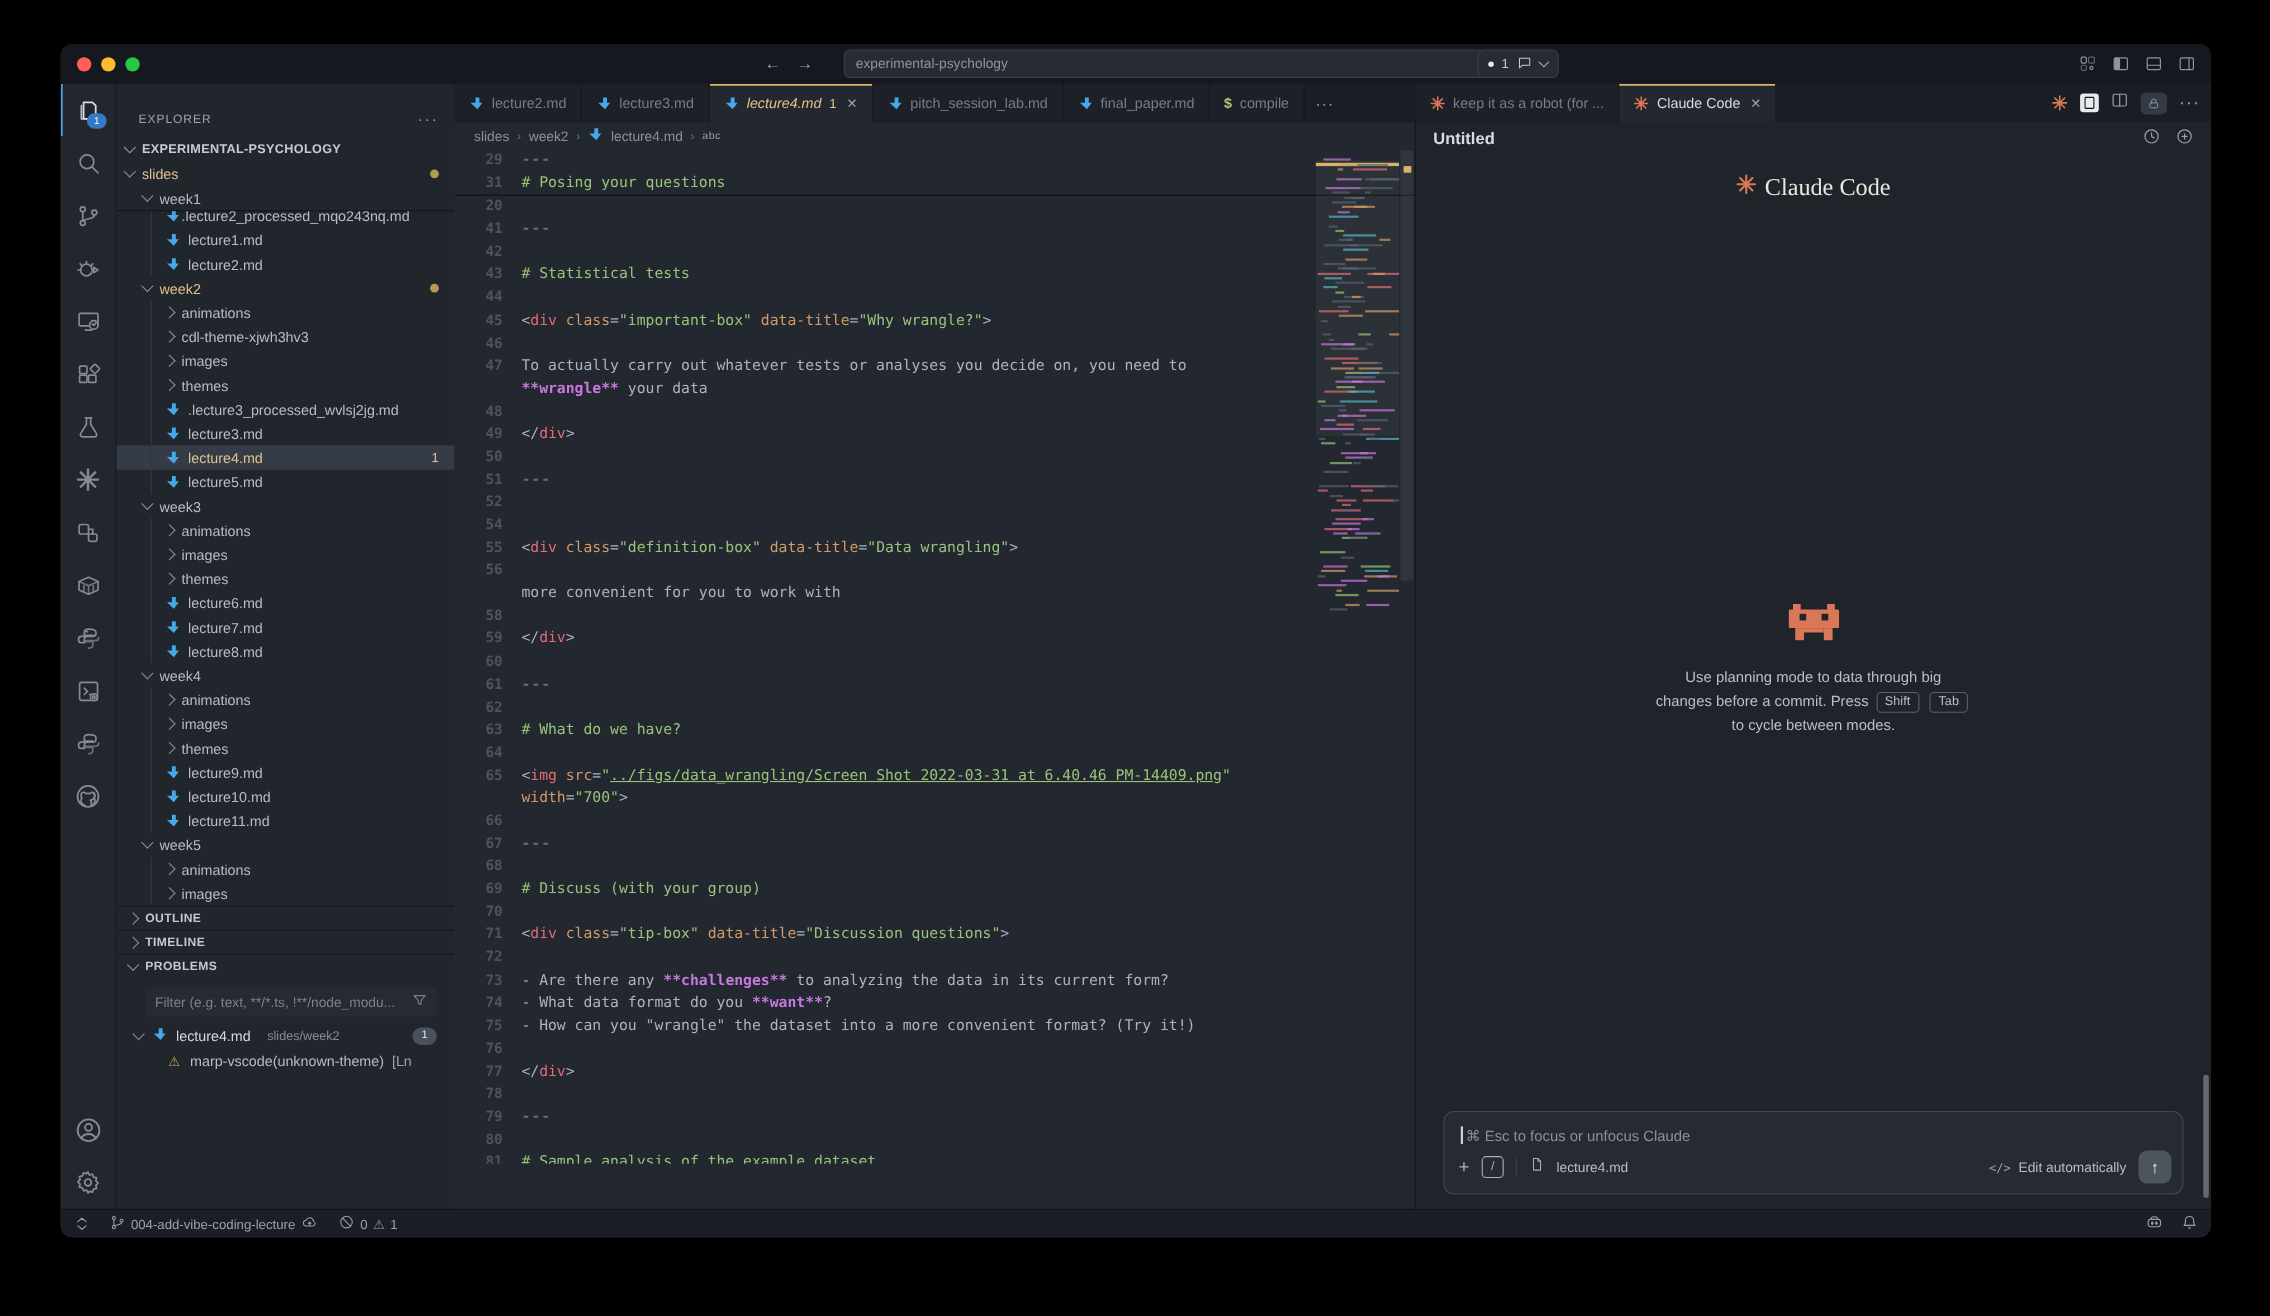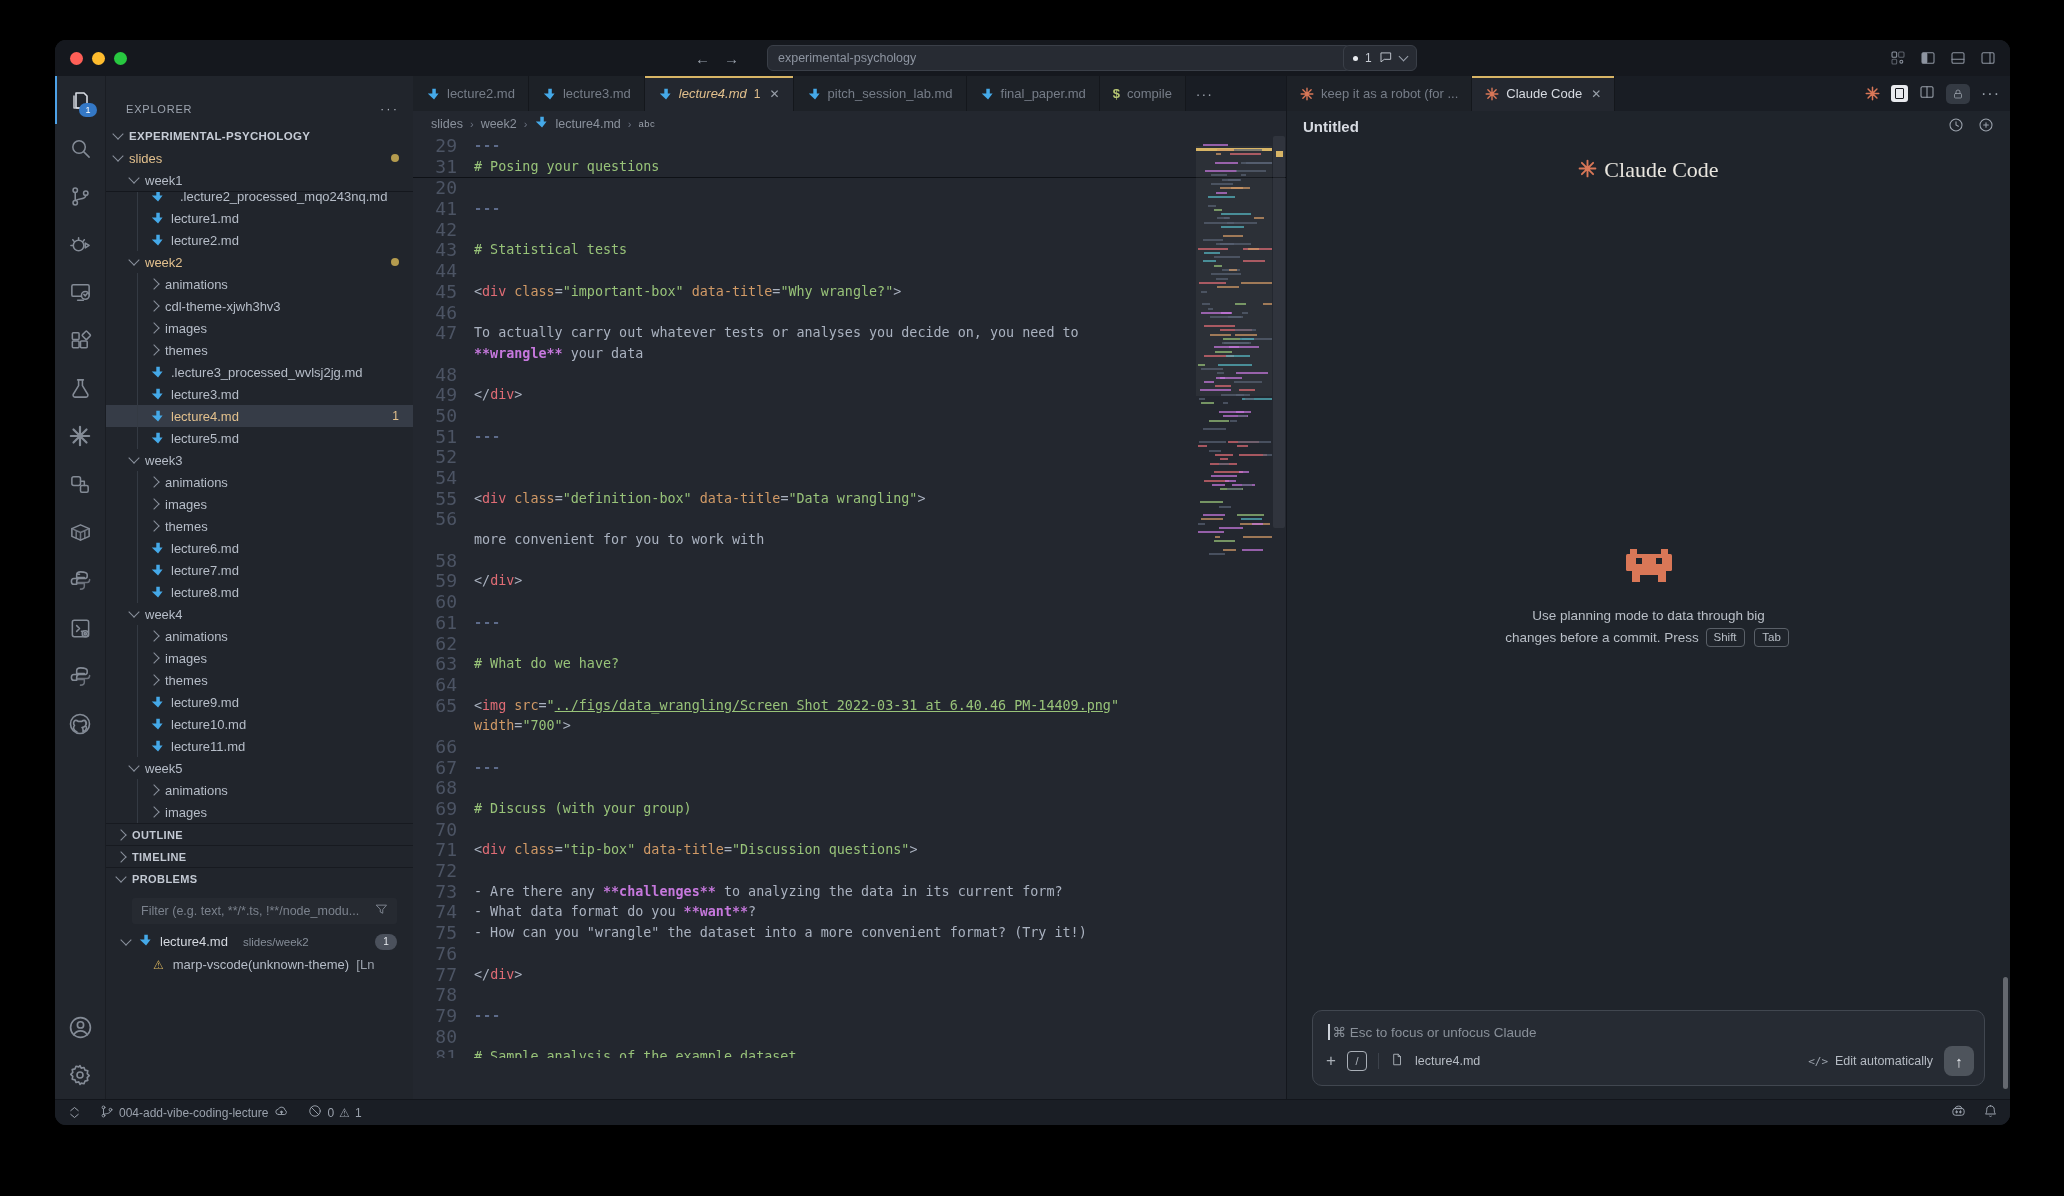--- a/index.html
+++ b/index.html
@@ -76,21 +76,21 @@
   .tab-more{display:flex;align-items:center;padding:0 10px;color:#9aa1ab;letter-spacing:1px;font-size:14px;}
   .tabs2-right{position:absolute;right:10px;top:0;bottom:0;display:flex;align-items:center;gap:11px;color:#9aa1ab;}
   .wsq{width:17px;height:17px;border-radius:3px;background:#e8eaee;display:flex;align-items:center;justify-content:center;}
   .wsq i{display:block;width:7px;height:9px;border:1.6px solid #15181e;border-radius:1px;}
   .lockpill{width:24px;height:20px;border-radius:5px;background:#343a43;display:flex;align-items:center;justify-content:center;}
   .breadcrumb{flex:0 0 25px;display:flex;align-items:center;gap:7px;padding-left:18px;font-size:12.5px;color:#8a919c;background:#23272f;}
   .breadcrumb .sep{color:#6b7280;font-size:11px;}
   .breadcrumb .abc{font-size:9.5px;letter-spacing:.5px;color:#9aa1ab;}
   .code-area{flex:1;position:relative;overflow:hidden;font-family:"DejaVu Sans Mono",monospace;}
   .crow{display:flex;height:20.7px;line-height:20.7px;font-size:13.4px;white-space:pre;}
-  .lnum{flex:0 0 44px;text-align:right;color:#4c5464;padding-right:17px;font-size:18px;}
+  .lnum{flex:0 0 44px;text-align:right;color:#4c5464;padding-right:17px;font-size:13px;font-weight:bold;}
   .cliprow{height:11px;overflow:hidden;}
   .s-hr{color:#5d6b8a;font-weight:bold;letter-spacing:1px;}
   .s-h{color:var(--green,#98c379);}
   .s-p{color:#a9b1bf;}
   .s-tag{color:var(--red,#e06c75);}
   .s-attr{color:var(--orange,#d19a66);}
   .s-str{color:var(--green,#98c379);}
   .s-txt{color:#aab2c0;}
   .s-b{color:var(--purple,#c678dd);font-weight:bold;}
   .s-lnk{color:var(--green,#98c379);text-decoration:underline;}
@@ -314,21 +314,21 @@
             <div class="trow" style="padding-left: 8px; gap: 7px;">
               <span class="chev down"></span>
               <span class="lbl mod">slides</span>
               <span class="golddot"></span>
             </div>
             <div class="trow sticky-border" style="padding-left: 24px; gap: 7px;">
               <span class="chev down"></span>
               <span class="lbl">week1</span>
             </div>
             <div class="clipwrap">
-              <div class="trow" style="padding-left: 44px; gap: 16px;">
+              <div class="trow" style="padding-left: 44px; gap: 1px;">
                 <span class="guide"></span>
                 <span style="display:inline-flex">
                   <svg width="14" height="14" viewBox="0 0 16 16">
                     <path d="M6 1.5h4V7h3.2L8 13.8.8 7H6z" transform="translate(1.2 .4)" fill="#45a9e8"></path>
                   </svg>
                 </span>
                 <span class="lbl">.lecture2_processed_mqo243nq.md</span>
               </div>
             </div>
             <div class="trow" style="padding-left: 44px; gap: 7px;">
@@ -886,20 +886,21 @@
                 <rect x="6" y="22" width="8" height="11"></rect>
                 <rect x="32" y="22" width="8" height="11"></rect>
                 <rect x="14" y="22" width="18" height="4"></rect>
               </svg>
             </div>
         <div class="cc-tip">
           <div>Use planning mode to data through big</div>
           <div><span>changes before a commit. Press</span>
                <span class="kcap">Shift</span>
                <span class="kcap">Tab</span></div>
+          <div>to cycle between modes.</div>
         </div>
         <div class="cc-input">
           <div class="cc-ph">
             <span class="cursor"></span>
             <span>⌘ Esc to focus or unfocus Claude</span>
           </div>
           <div class="cc-inrow">
             <span style="font-size:17px;">+</span>
             <span class="slashbox">
                   <span>/</span>

